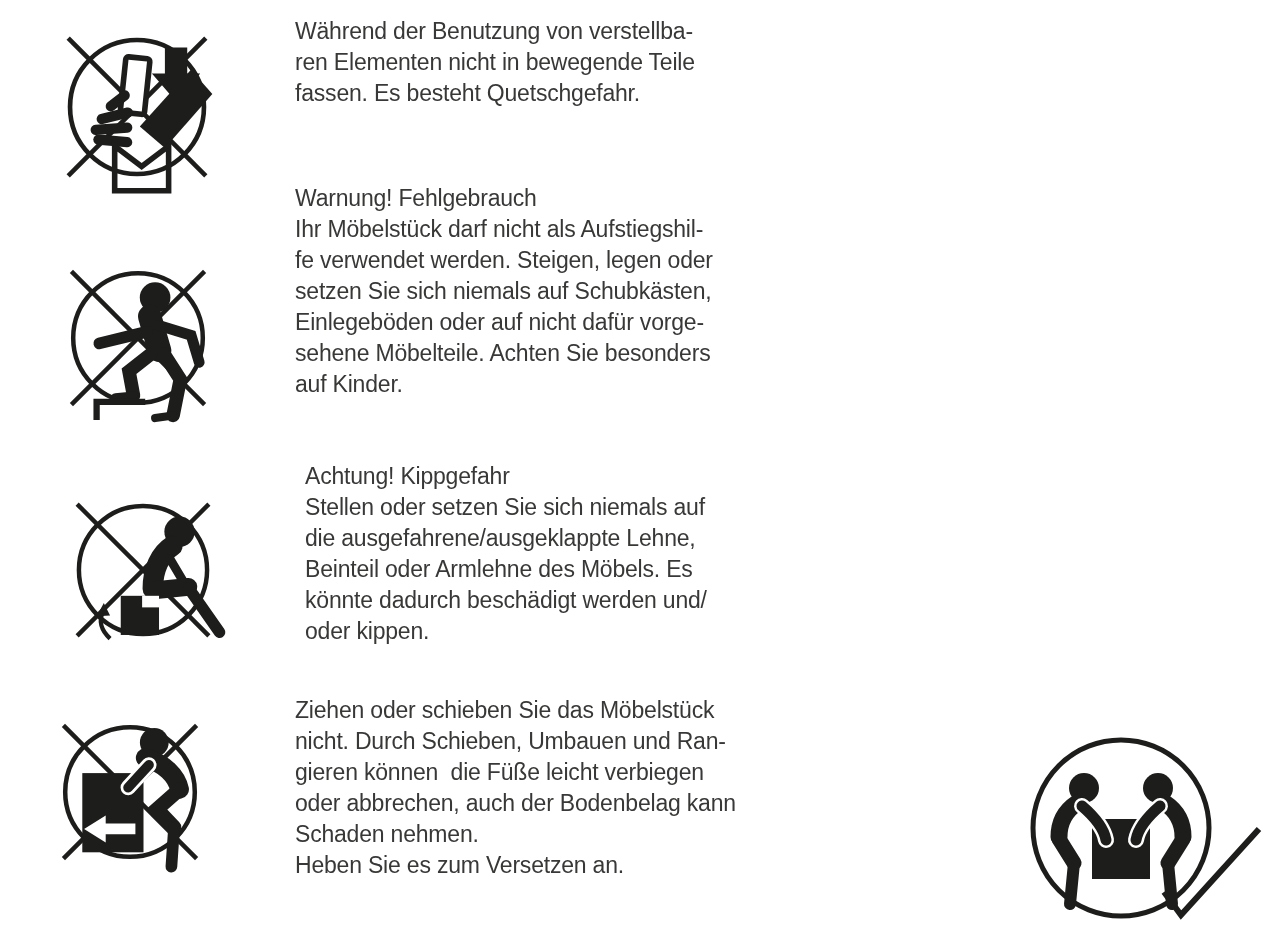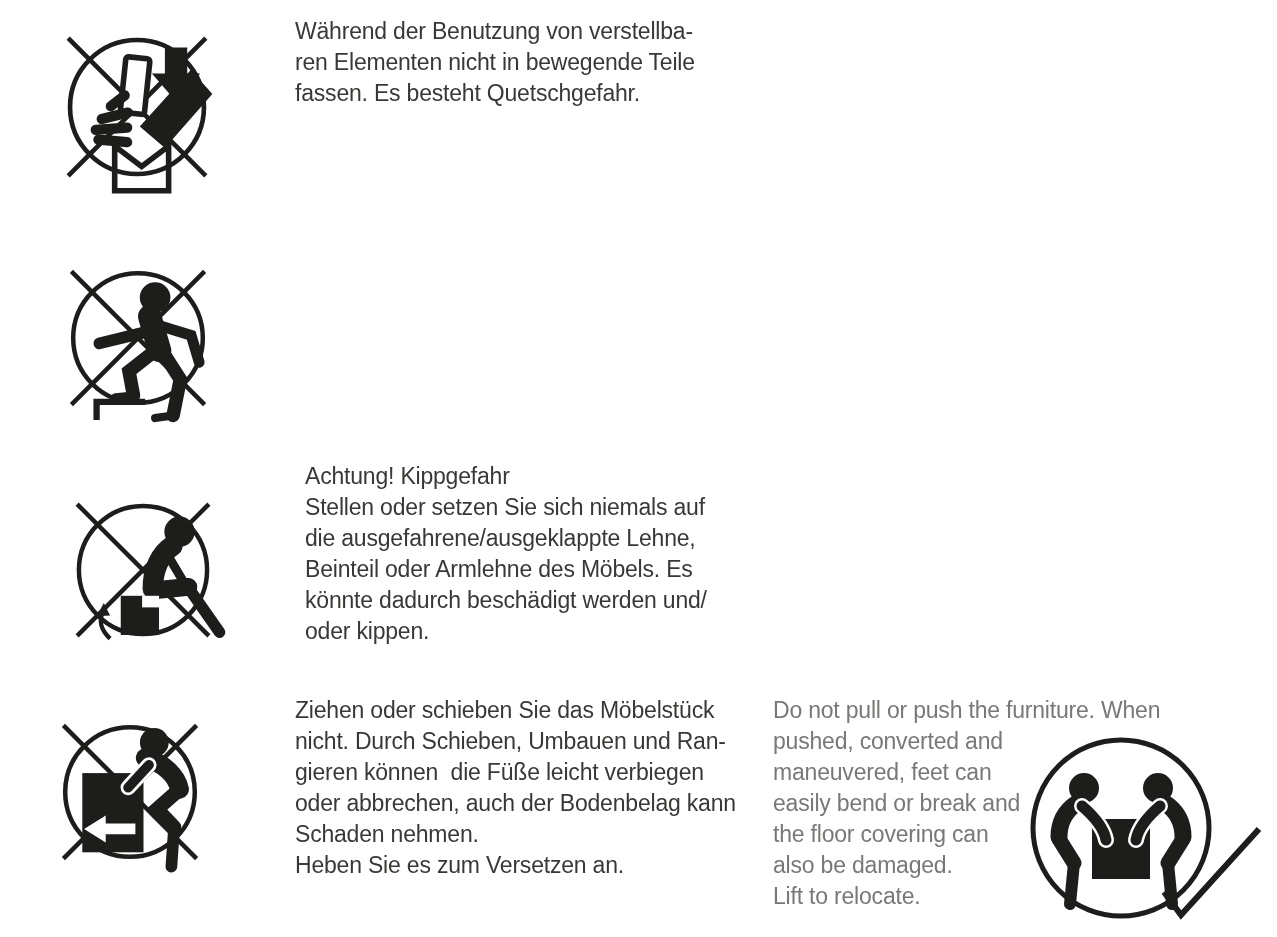--- a/index.html
+++ b/index.html
@@ -64,20 +64,27 @@
         <path d="M110,93 L57,106" stroke-width="13"></path>
         <path d="M123,86 L159,97 L168,127" stroke-width="12"></path>
         <path d="M114,118 L90,137 L95,164" stroke-width="15"></path>
         <path d="M95,164 L75,166" stroke-width="9"></path>
         <path d="M129,118 L147,146 L139,186" stroke-width="15"></path>
         <path d="M139,186 L119,189" stroke-width="9"></path>
         <path d="M54,191 L54,171 L108,171" stroke-width="7" stroke-linecap="butt"></path>
       </g>
     </svg>
   </figure>
+  <p class="txt de" style="left:295px;top:183px">Warnung! Fehlgebrauch
+Ihr Möbelstück darf nicht als Aufstiegshil-
+fe verwendet werden. Steigen, legen oder
+setzen Sie sich niemals auf Schubkästen,
+Einlegeböden oder auf nicht dafür vorge-
+sehene Möbelteile. Achten Sie besonders
+auf Kinder.</p>
 
   <figure class="icon" style="left:54px;top:481px;width:178px;height:178px">
     <svg viewBox="0 0 200 200" fill="none" stroke="#1d1d1b" stroke-width="5">
       <g>
         <line x1="26" y1="26" x2="174" y2="174"></line>
         <line x1="174" y1="26" x2="26" y2="174"></line>
       </g>
       <circle cx="100" cy="100" r="72"></circle>
       <g stroke-linecap="round">
         <circle cx="141" cy="57" r="17" fill="#1d1d1b" stroke="none"></circle>
@@ -117,27 +124,20 @@
         <path d="M149,139 L146,183" stroke-width="13"></path>
       </g>
     </svg>
   </figure>
   <p class="txt de" style="left:295px;top:695px">Ziehen oder schieben Sie das Möbelstück
 nicht. Durch Schieben, Umbauen und Ran-
 gieren können  die Füße leicht verbiegen
 oder abbrechen, auch der Bodenbelag kann
 Schaden nehmen.
 Heben Sie es zum Versetzen an.</p>
-  <p class="txt en" style="left:773px;top:695px">Do not pull or push the furniture. When
-pushed, converted and
-maneuvered, feet can
-easily bend or break and
-the floor covering can
-also be damaged.
-Lift to relocate.</p>
 
   <figure class="icon" style="left:1028px;top:736px;width:235px;height:195px">
     <svg viewBox="0 0 235 195" fill="none" stroke="#1d1d1b" stroke-width="5">
       <circle cx="93" cy="92" r="88"></circle>
       <g stroke-linecap="round">
         <rect x="64" y="83" width="58" height="60" fill="#1d1d1b" stroke="none"></rect>
         <circle cx="56" cy="52" r="15" fill="#1d1d1b" stroke="none"></circle>
         <path d="M49,67 C37,75 31,87 31,101" stroke-width="17"></path>
         <path d="M54,70 C68,82 76,93 78,104" stroke="#ffffff" stroke-width="16"></path>
         <path d="M54,70 C68,82 76,93 78,104" stroke-width="11"></path>

